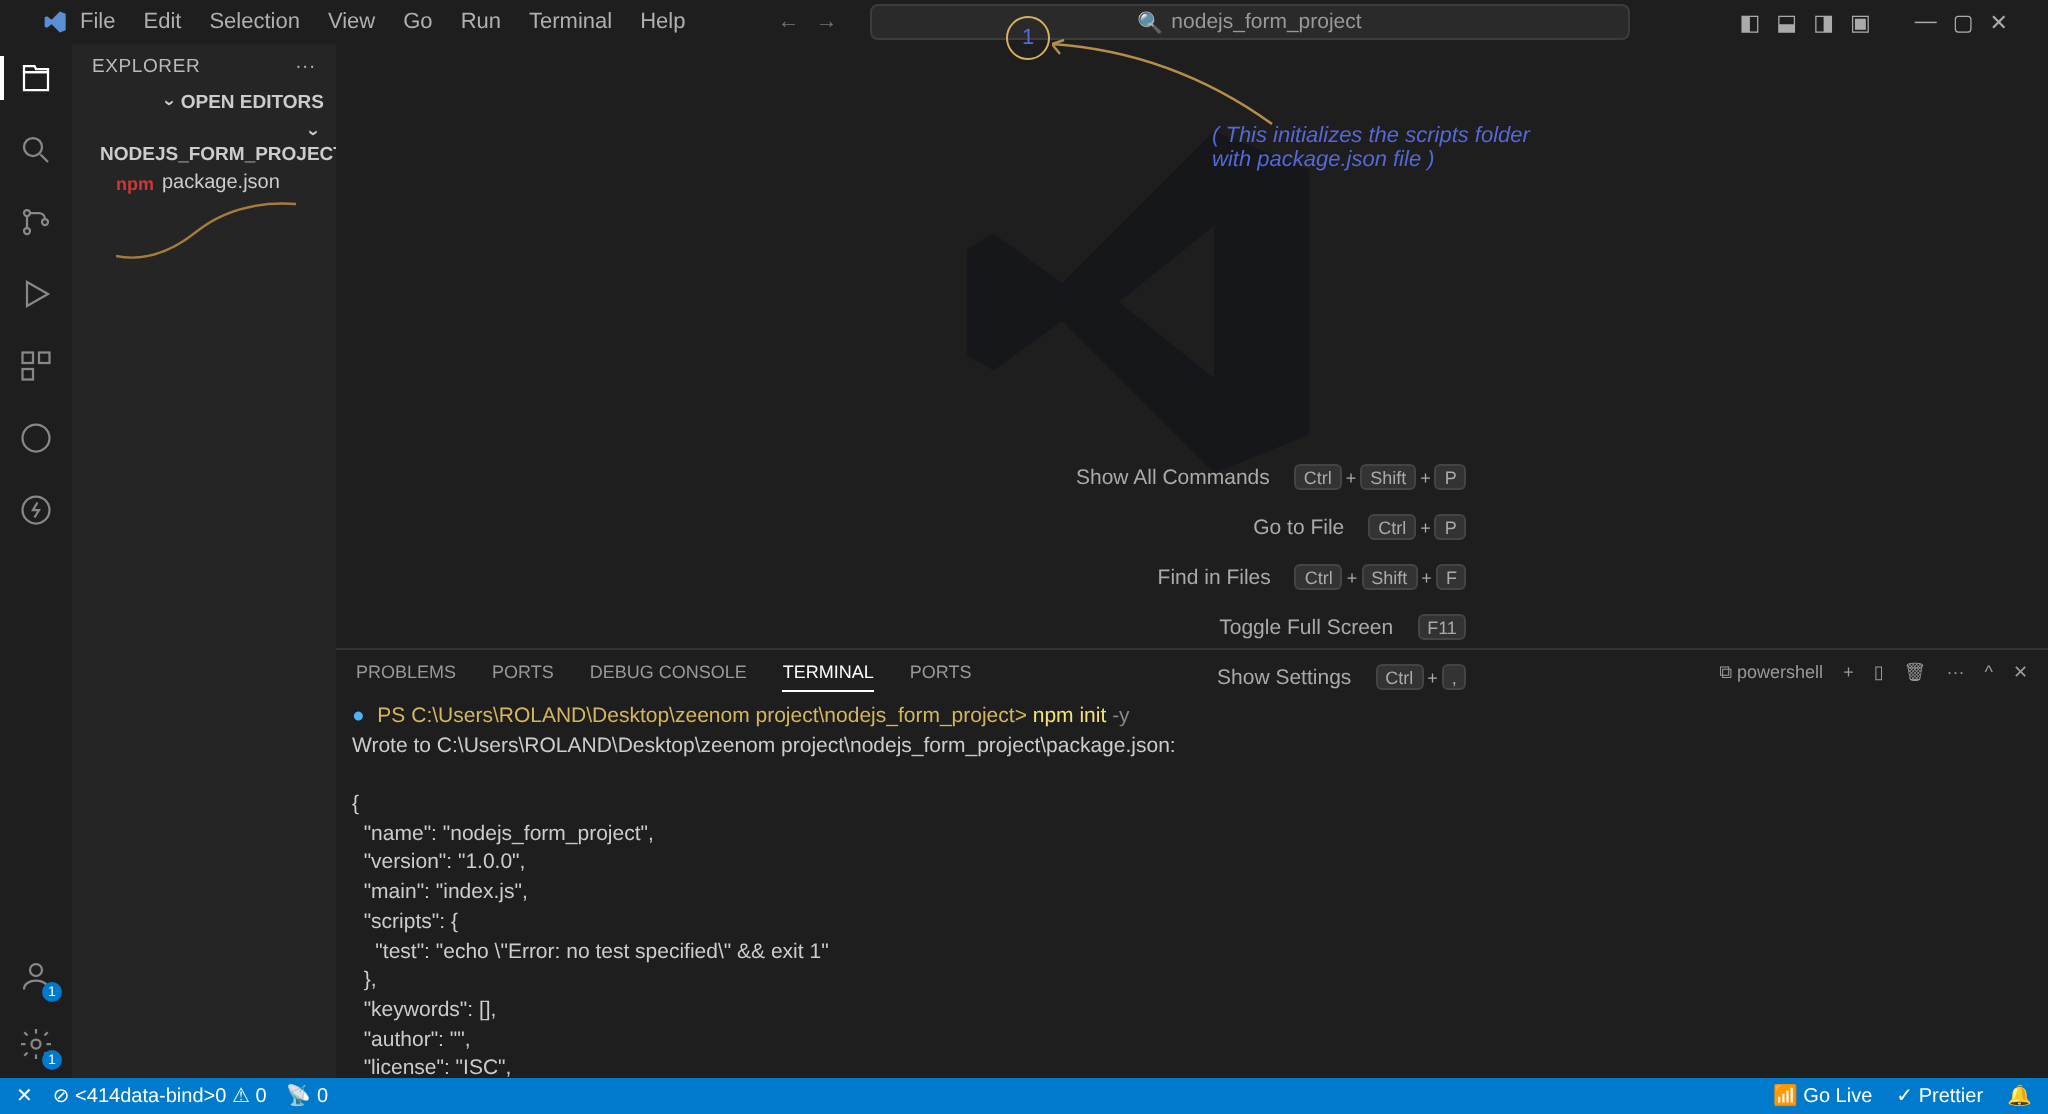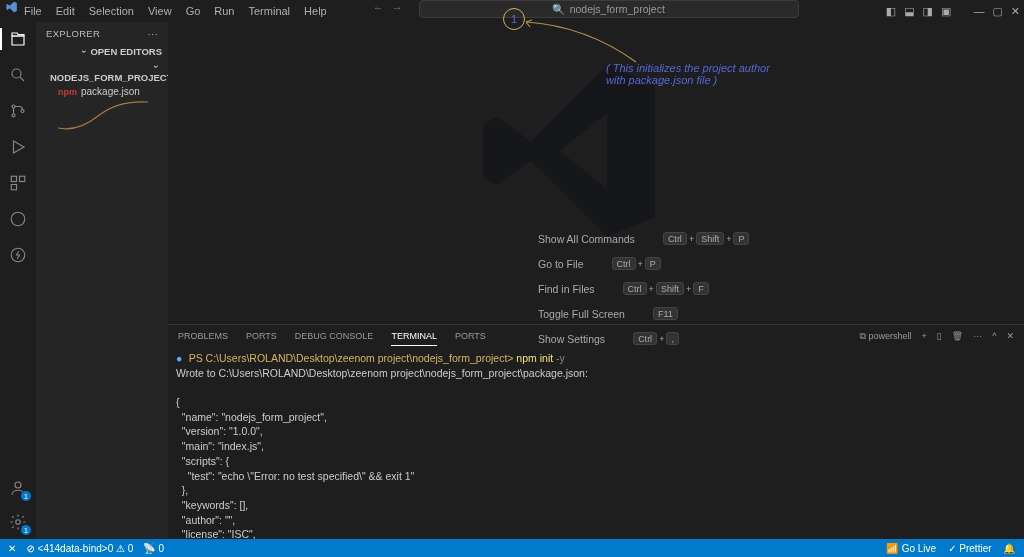--- a/index.html
+++ b/index.html
@@ -1,19 +1,19 @@
 <!DOCTYPE html>
 <html><head>
 <meta charset="utf-8">
 <style>
 * { margin: 0; padding: 0; box-sizing: border-box; font-family: "Segoe UI", sans-serif; }
 body { width: 1024px; height: 557px; background: #1e1e1e; color: #cccccc; font-size: 11px; overflow: hidden; position: relative; }
 
 
-.titlebar { height: 22px; background: #1e1e1e; display: flex; padding: 0 4px; color: #b0b0b0; }
+.titlebar { height: 22px; background: #1e1e1e; display: flex; align-items: center; padding: 0 20px; color: #b0b0b0; }
 .titlebar .menu { display: flex; gap: 2px; align-items: center; }
 .titlebar .menu span { padding: 2px 6px; cursor: pointer; }
 .titlebar .nav-arrows { margin-left: 40px; display: flex; gap: 8px; color: #777; }
 .titlebar .search { margin-left: 16px; width: 380px; height: 18px; background: #2a2a2a; border: 1px solid #3c3c3c; border-radius: 4px; display: flex; align-items: center; justify-content: center; color: #999; font-size: 10.5px; gap: 4px; }
 .titlebar .right-icons { margin-left: auto; display: flex; gap: 8px; align-items: center; color: #aaa; }
 .titlebar .win-controls { display: flex; gap: 8px; margin-left: 14px; }
 
 .app-body { display: flex; height: calc(100% - 22px - 18px); }
 
 
@@ -34,21 +34,21 @@
 .tree-item { padding: 1px 4px 1px 22px; display: flex; align-items: center; gap: 4px; }
 .tree-curve { margin-left: 22px; margin-top: 2px; }
 .bottom-sections { margin-top: auto; }
 .collapsed .section-title::before { transform: none; }
 
 
 .editor-area { flex: 1; background: #1e1e1e; display: flex; flex-direction: column; position: relative; }
 .welcome { flex: 1; position: relative; display: flex; flex-direction: column; align-items: center; justify-content: center; }
 .vscode-bg { position: absolute; top: 34px; left: 306px; width: 190px; height: 190px; opacity: 0.55; }
 .shortcuts { position: absolute; top: 210px; left: 370px; display: flex; flex-direction: column; gap: 12px; font-size: 10.5px; color: #aaa; }
-.shortcuts .row { display: flex; align-items: center; justify-content: flex-start; gap: 28px; }
+.shortcuts .row { display: flex; align-items: center; justify-content: flex-end; gap: 12px; }
 .shortcuts .label { text-align: right; padding-right: 0; }
 .kbd-group { display: flex; gap: 2px; align-items: center; }
 .kbd { background: #333; border: 1px solid #444; border-radius: 3px; padding: 0 4px; font-size: 9px; height: 13px; line-height: 13px; display: inline-block; }
 .kplus { font-size: 9px; }
 
 
 .panel { height: 215px; border-top: 1px solid #333; display: flex; flex-direction: column; }
 .panel-tabs { height: 22px; background: #1e1e1e; display: flex; align-items: center; padding: 0 10px; gap: 18px; font-size: 9px; color: #999; }
 .panel-tabs .ptab { padding: 4px 0; cursor: pointer; }
 .panel-tabs .ptab.active { color: #fff; border-bottom: 1px solid #fff; }
@@ -274,21 +274,21 @@
 }</span>
       </div>
 
       <div class="anno-circle" style="left:335px; top:-14px;">
           <span>1</span>
         </div>
       <svg style="position:absolute; left:358px; top:-4px; pointer-events:none" width="120" height="60">
           <path d="M0 4 Q 60 8 110 44" stroke="#b58e4a" stroke-width="1.2" fill="none"></path>
           <path d="M0 4 l6 -2 M0 4 l4 5" stroke="#b58e4a" stroke-width="1.2"></path>
         </svg>
-      <div class="anno-text" style="left:438px; top:40px; white-space:pre">( This initializes the project author
+      <div class="anno-text" style="left:438px; top:40px; white-space:pre">( This initializes the scripts folder
 with package.json file )</div>
     </div>
   </div>
 </div>
 
 <div class="statusbar">
   <span>✕</span>
   <span>⊘ &lt;414data-bind&gt;<span>0</span> ⚠ <span>0</span></span>
   <span>📡 <span>0</span></span>
   <div class="right">

